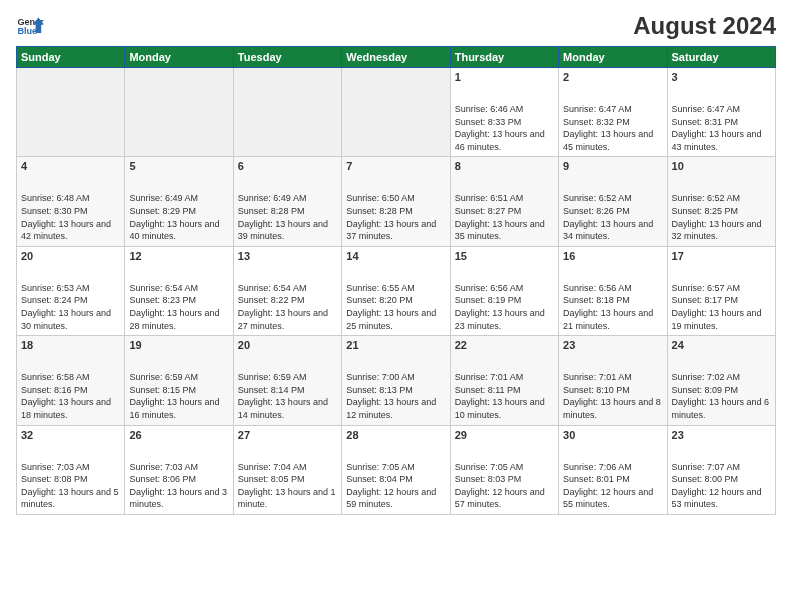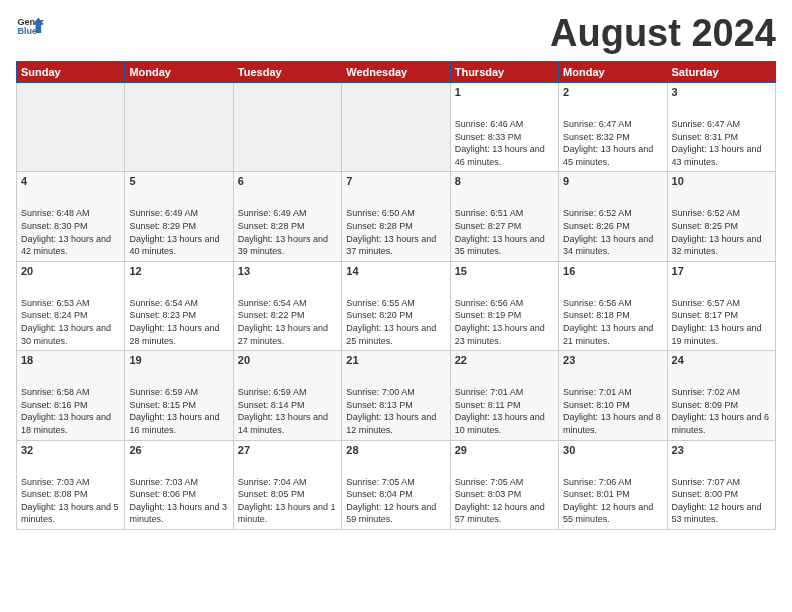--- a/index.html
+++ b/index.html
@@ -27,35 +27,35 @@
       gap: 4px;
     }
     .logo-icon {
       width: 28px;
       height: 28px;
     }
     .title-block {
       text-align: right;
     }
     .month-year {
-      font-size: 38px;
+      font-size: 24px;
       font-weight: bold;
       color: #333;
     }
     .location {
       font-size: 14px;
       color: #555;
     }
     table {
       width: 100%;
       border-collapse: collapse;
       table-layout: fixed;
     }
     thead th {
-      background-color: #b91c1c;
+      background-color: #15803d;
       color: #fff;
       font-size: 11px;
       font-weight: bold;
       padding: 4px 4px;
       border: 1px solid #1a5a9a;
       text-align: left;
     }
     tbody td {
       border: 1px solid #ccc;
       vertical-align: top;

